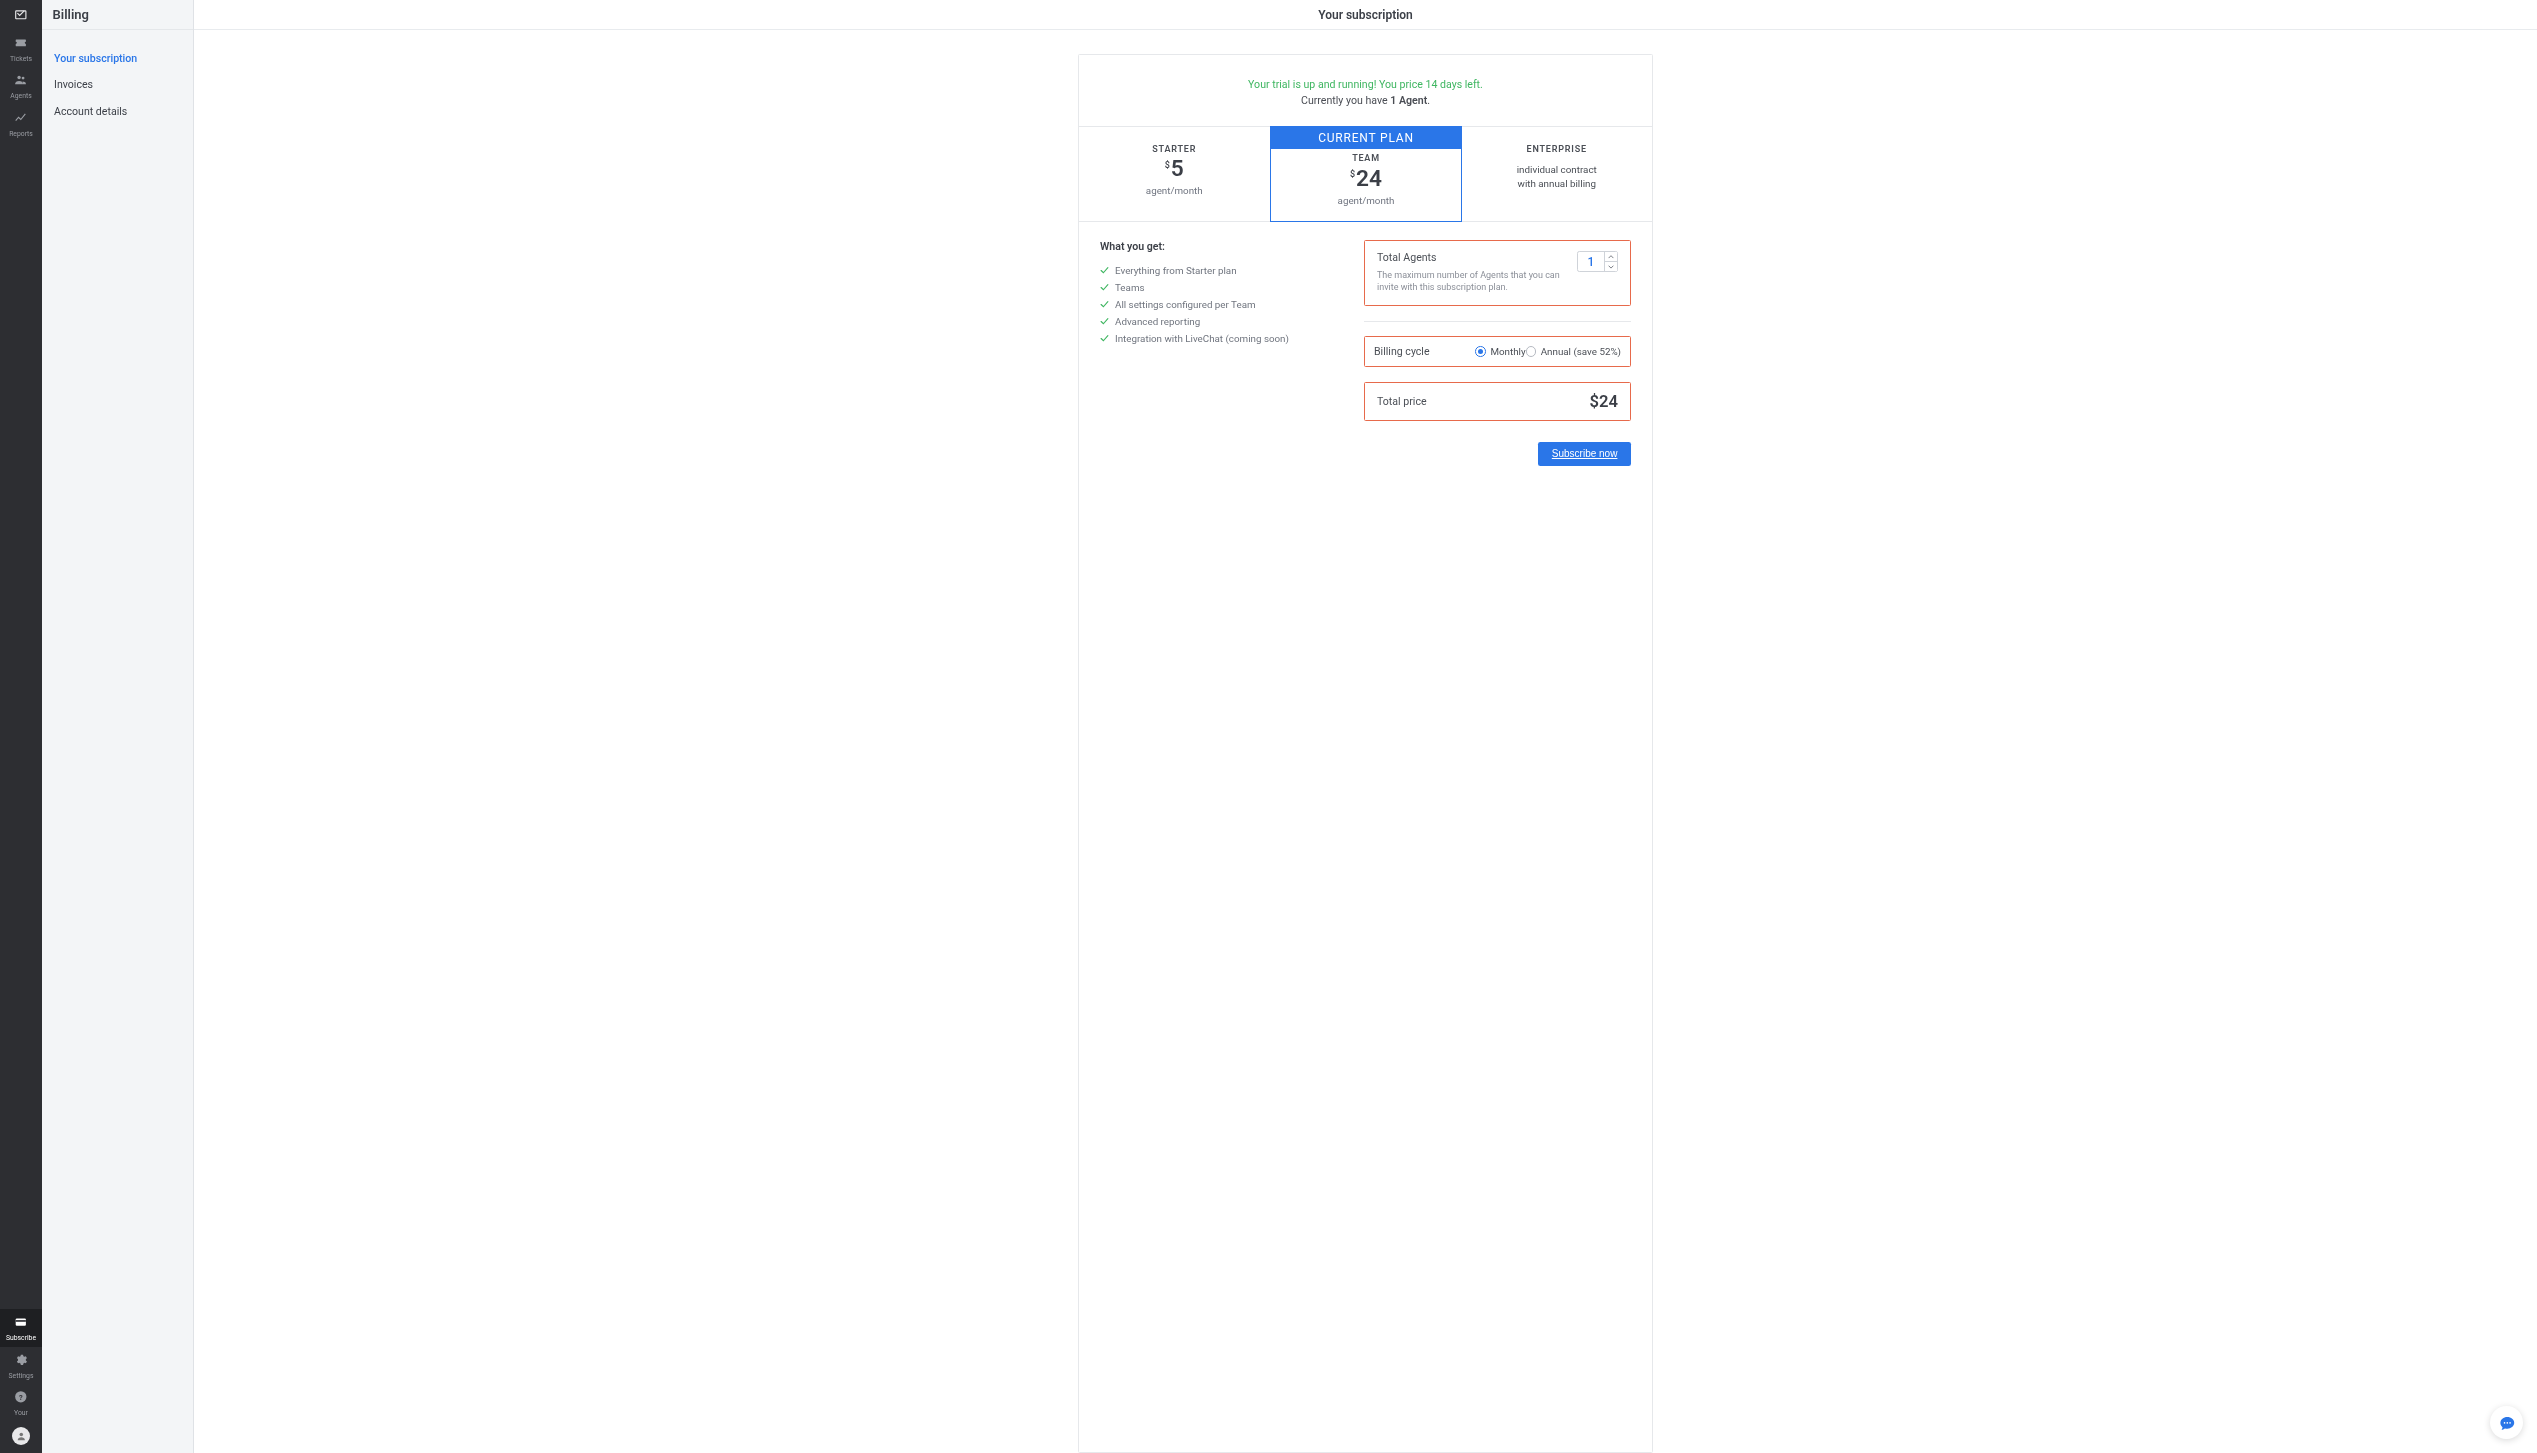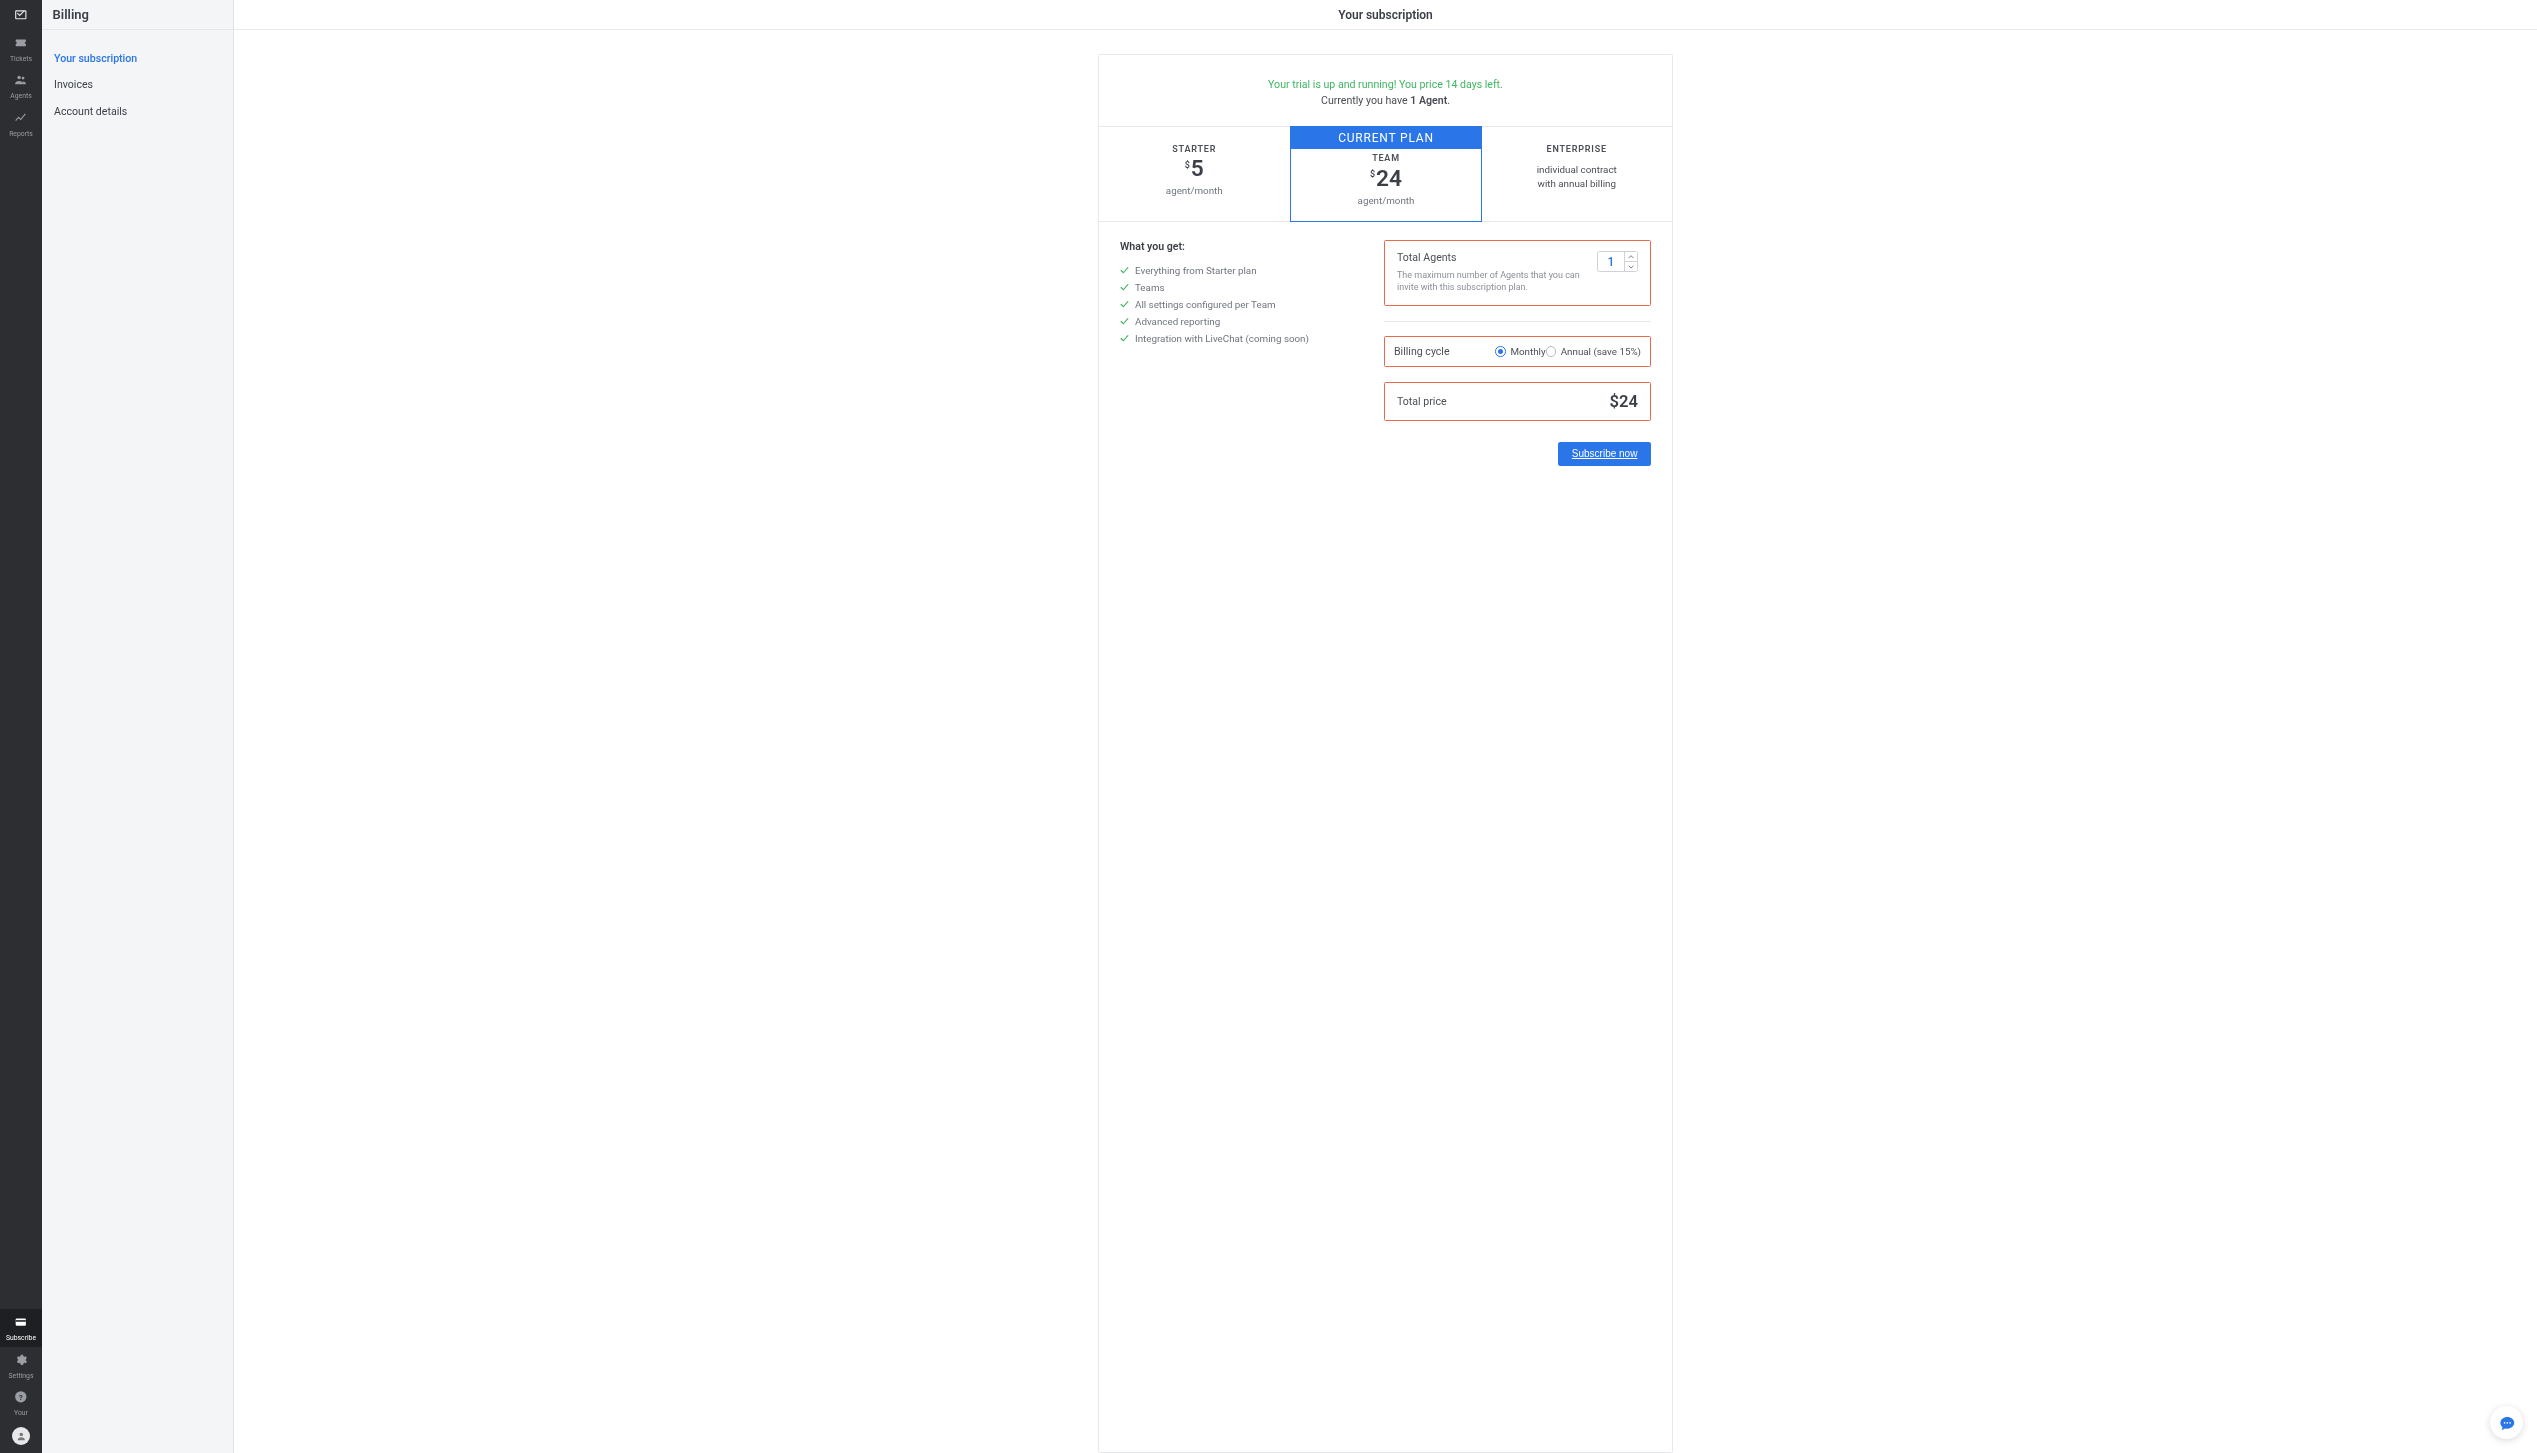--- a/index.html
+++ b/index.html
@@ -33,21 +33,21 @@
   .rail-item svg, .rail-logo svg { width: 13.6px; height: 13.6px; }
   .avatar-circle {
     width: 18px; height: 18px; border-radius: 50%;
     background: #e8e8ea; display: flex; align-items: center; justify-content: center;
     margin: 6px auto 0;
   }
   .avatar-circle svg { width: 10.6px; height: 10.6px; fill: #777; }
 
   
   .secondary {
-    width: 192px;
+    width: 152px;
     background: #f3f5f7;
     border-right: 0.8px solid #dfe2e6;
     display: flex; flex-direction: column;
     flex-shrink: 0;
   }
   .secondary-header {
     height: 30px;
     display: flex; align-items: center;
     padding: 0 10.6px;
     border-bottom: 0.8px solid #e4e7ea;
@@ -413,21 +413,21 @@
 
           <div class="billing-row" style="margin-top:0;">
             <div class="row-label">Billing cycle</div>
             <div class="radio-group" id="billing-radios">
                 <label class="radio-opt">
                   <span class="radio checked"></span>
                   <span>Monthly</span>
                 </label>
                 <label class="radio-opt">
                   <span class="radio"></span>
-                  <span>Annual (save 15%)</span>
+                  <span>Annual (save 52%)</span>
                 </label>
               </div>
           </div>
 
           <div class="total-row">
             <div class="row-label">Total price</div>
             <div class="total-val">$24</div>
           </div>
 
           <div class="subscribe-row">

